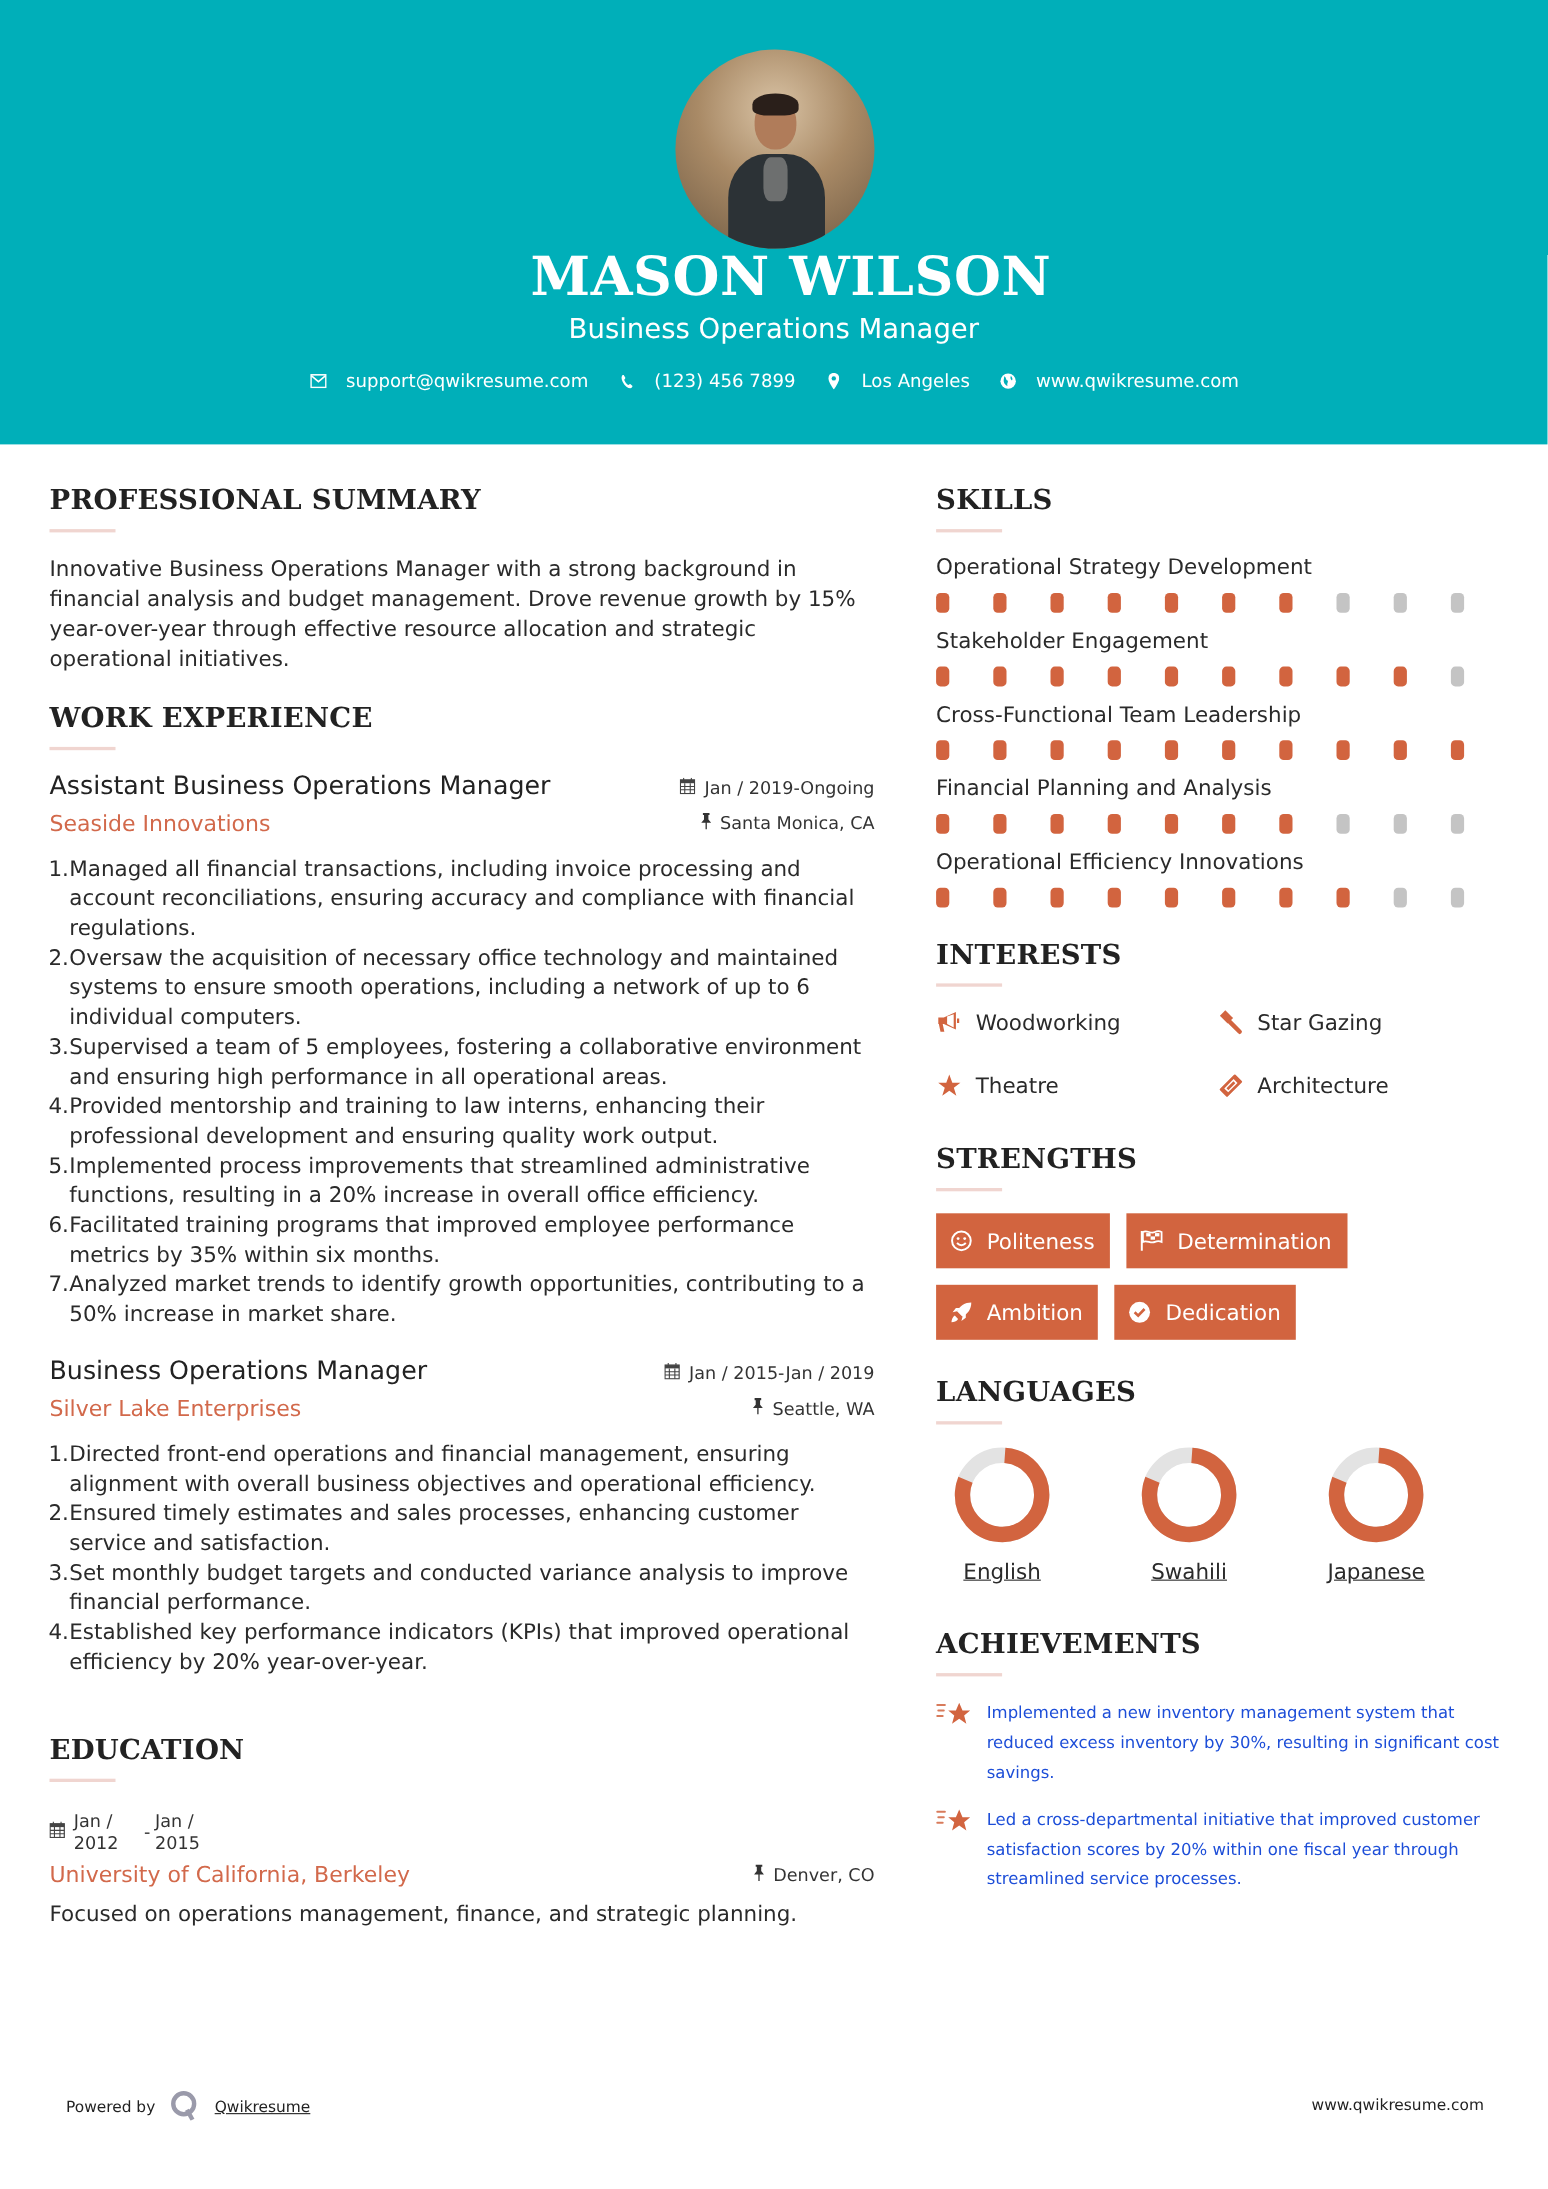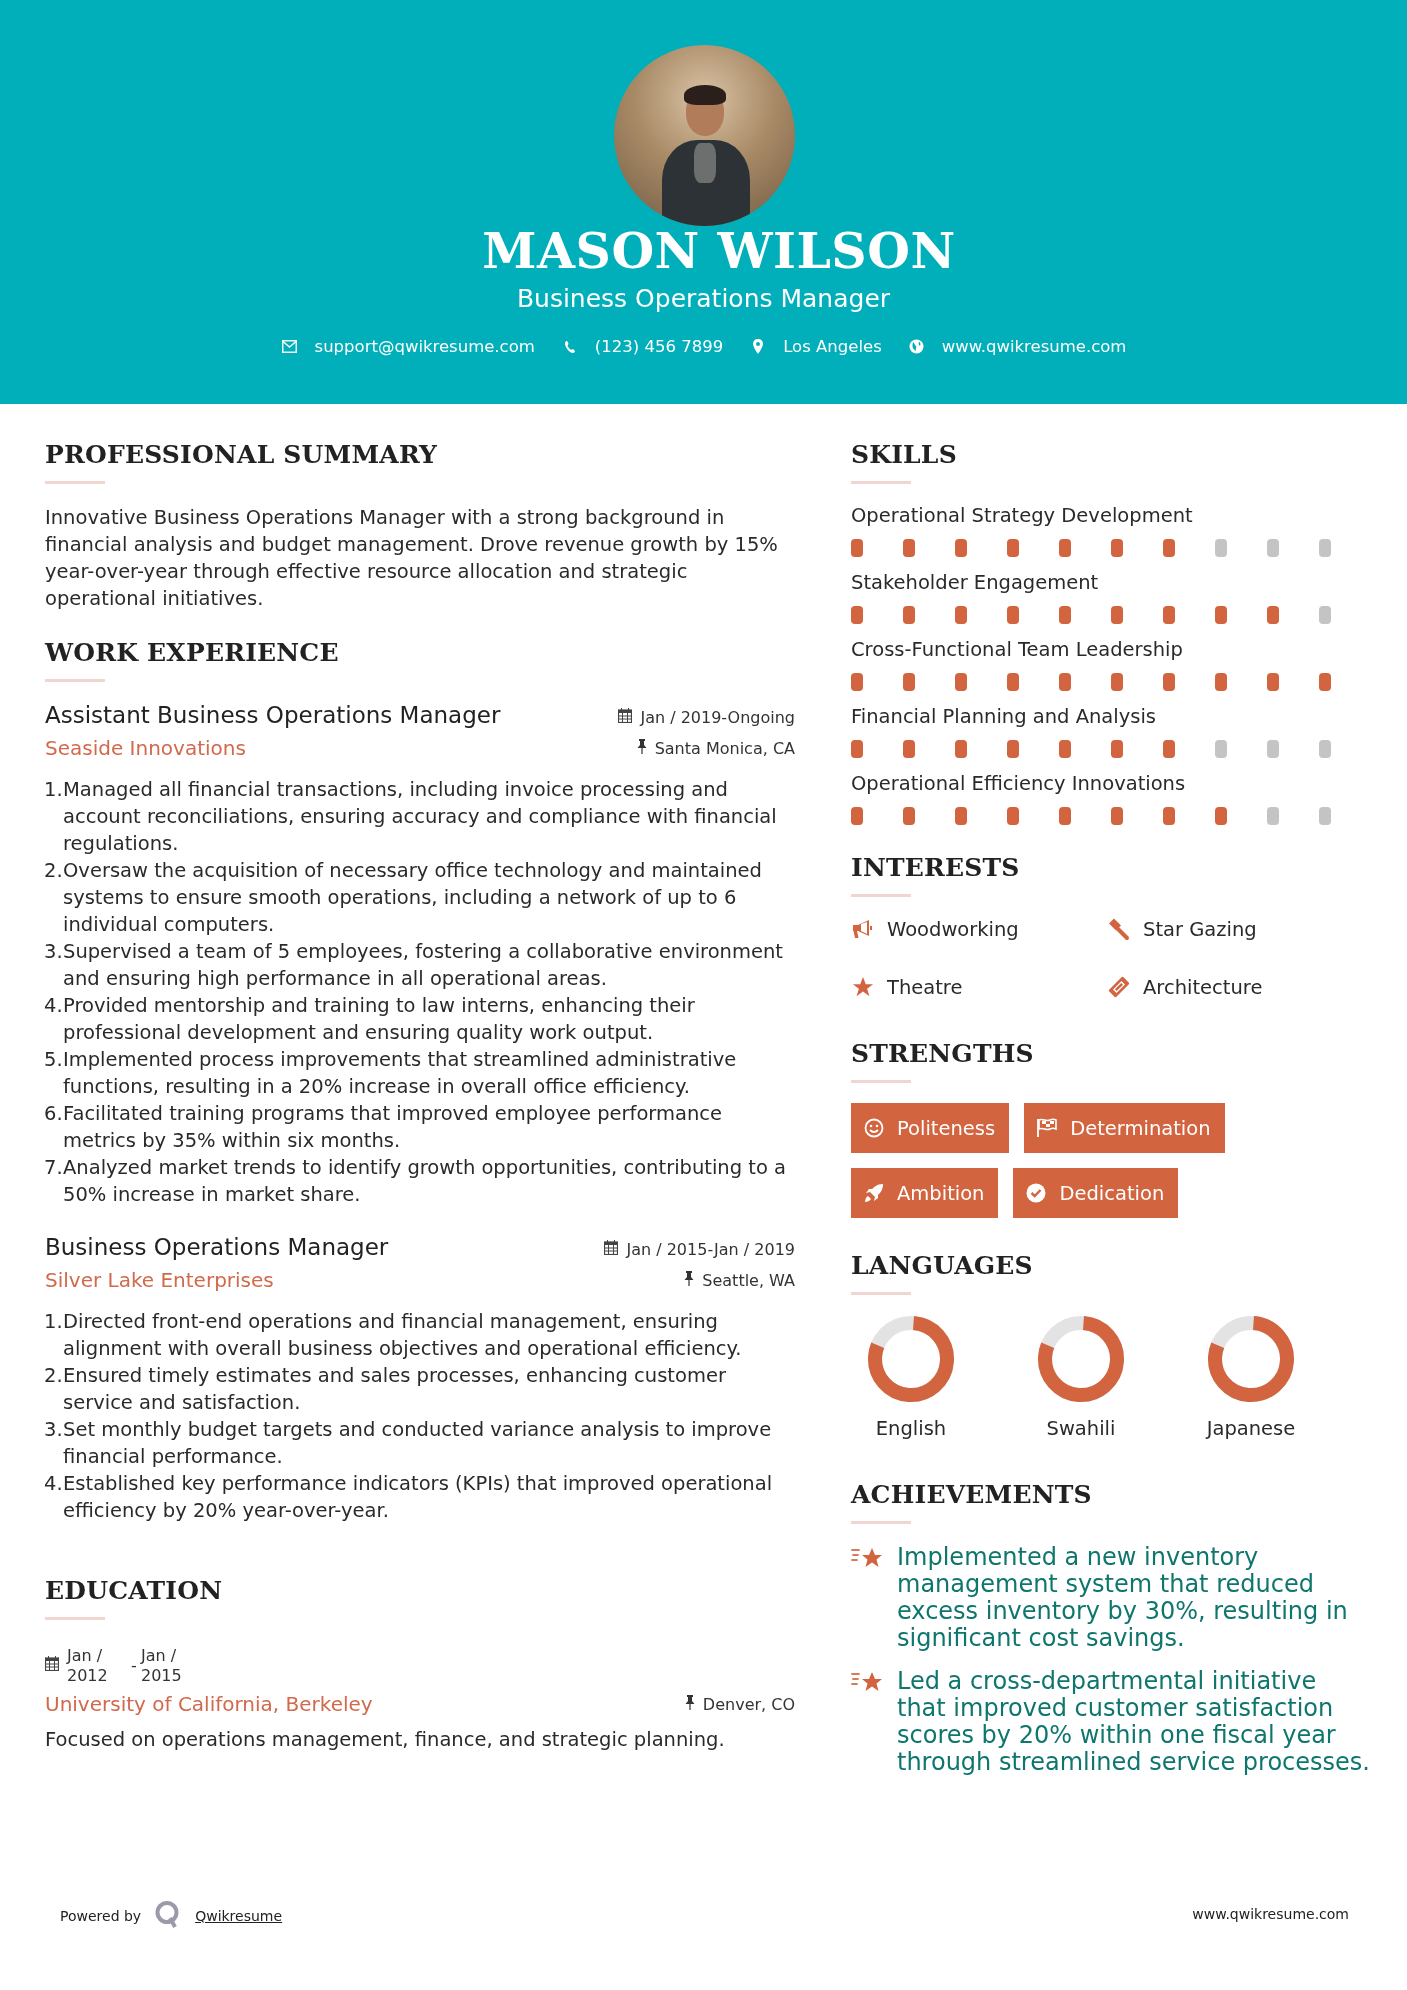--- a/index.html
+++ b/index.html
@@ -56,25 +56,25 @@
   .interest { display: flex; align-items: center; font-size: 19.5px; color: #2a2a2a; }
   .interest .i-icon { width: 24px; height: 24px; margin-right: 12px; display: inline-flex; align-items: center; justify-content: center; }
 
   .strengths { display: flex; flex-wrap: wrap; width: 520px; }
   .strength { height: 50px; background: #d2643f; color: #ffffff; font-size: 19.5px; display: flex; align-items: center; padding: 0 14px 0 12px; margin-right: 15px; margin-bottom: 15px; }
   .strength .s-icon { width: 22px; height: 22px; margin-right: 12px; display: inline-flex; align-items: center; justify-content: center; }
 
   .langs { display: flex; margin-top: 6px; margin-bottom: 40px; }
   .lang { width: 170px; display: flex; flex-direction: column; align-items: flex-start; }
   .lang svg { margin-left: 16px; }
-  .lang-name { font-size: 19.5px; color: #2a2a2a; margin-top: 14px; width: 120px; text-align: center; }
+  .lang-name { font-size: 19.5px; color: #2a2a2a; margin-top: 14px; width: 120px; text-align: center; text-decoration: underline; }
 
   .ach { display: flex; margin-bottom: 16px; }
   .ach-icon { width: 34px; height: 30px; margin-right: 12px; flex-shrink: 0; }
-  .ach-text { font-size: 24px; line-height: 27px; color: #0f766e; }
+  .ach-text { font-size: 15px; line-height: 27px; color: #1d4ed8; }
 
   
   .footer-left { position: absolute; left: 60px; top: 1900px; display: flex; align-items: center; font-size: 14px; color: #222; }
   .footer-left .q-logo { margin: 0 14px; }
   .footer-left .brand { text-decoration: underline; }
   .footer-right { position: absolute; right: 58px; top: 1906px; font-size: 14px; color: #222; }
 </style>
 </head>
 <body>
 

